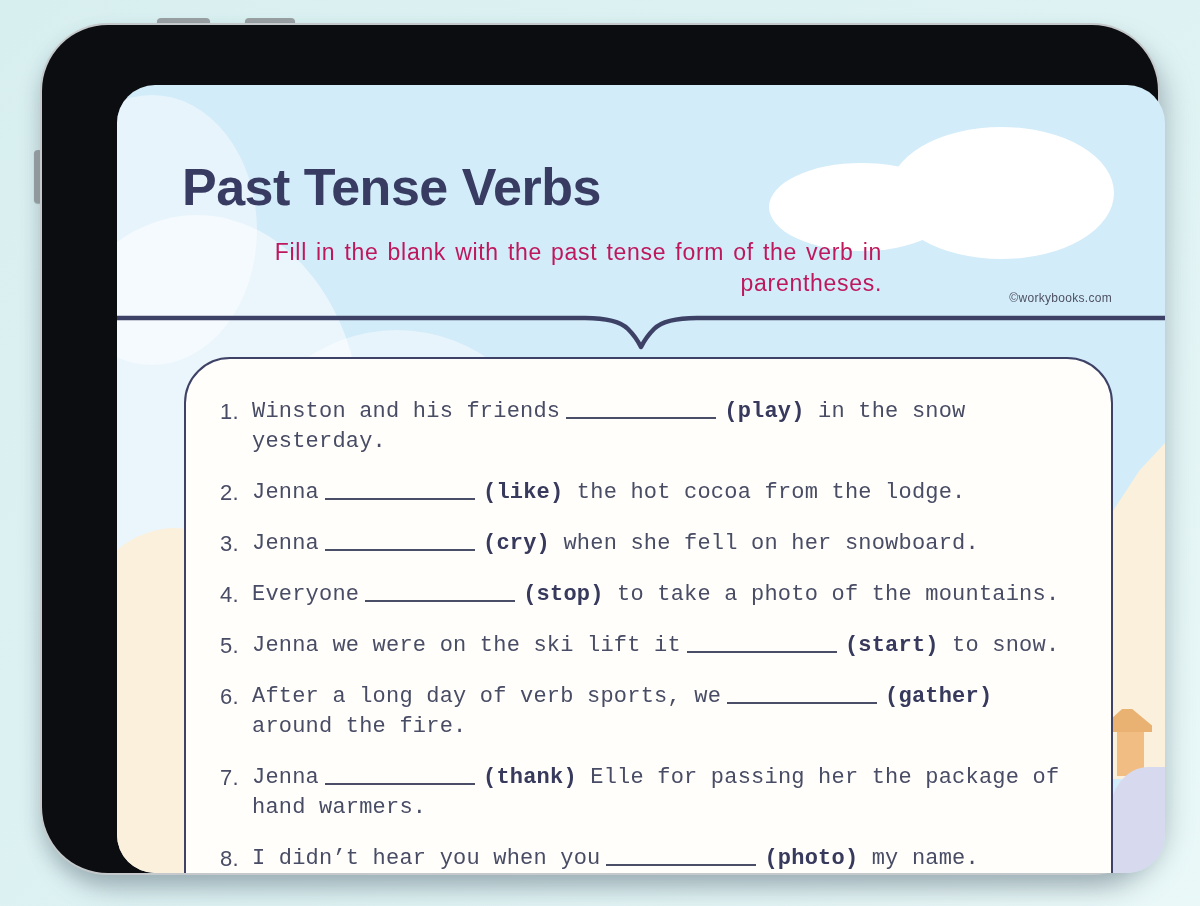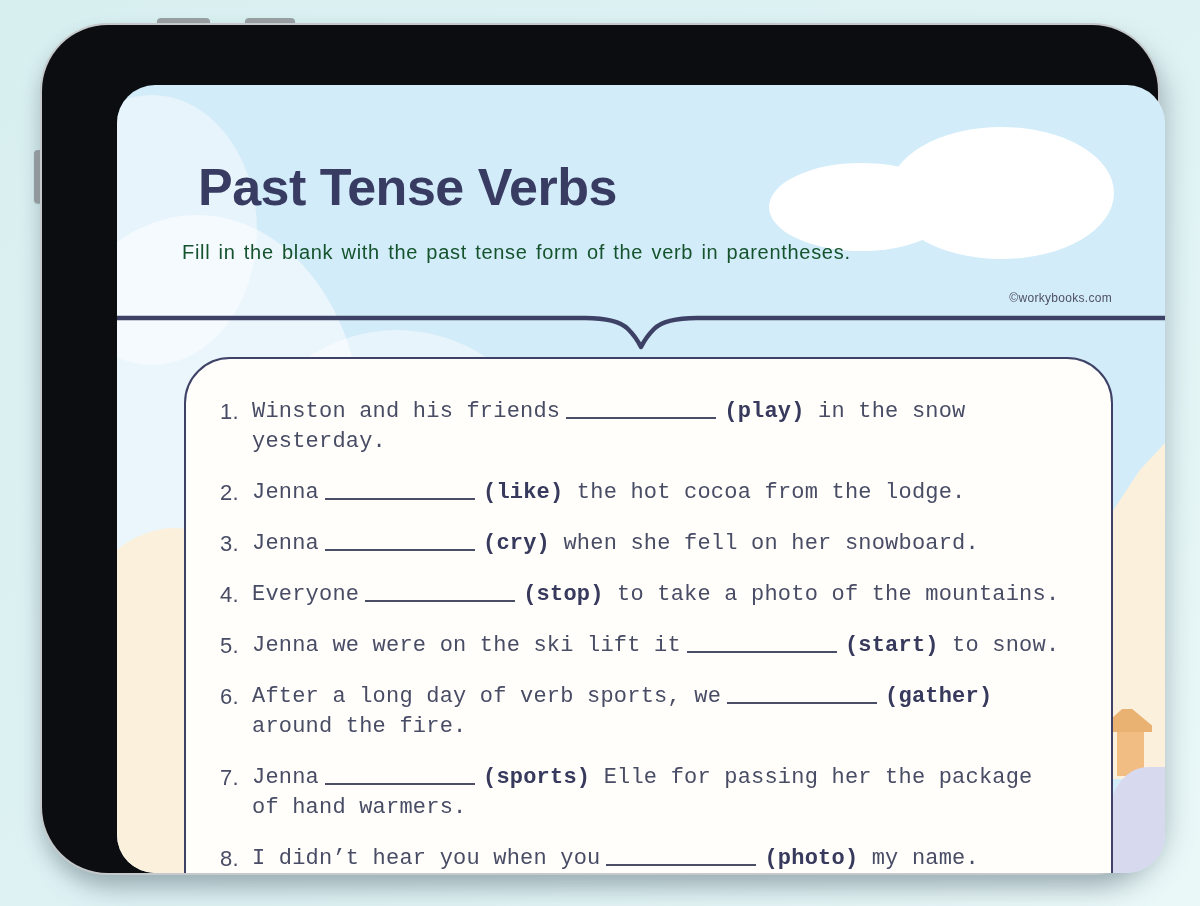--- a/index.html
+++ b/index.html
@@ -33,25 +33,25 @@
   .hill-cream-right{right:0;top:358px;width:56px;height:336px;background:#fbf0dc;
     clip-path:polygon(0 22%,55% 8%,100% 0,100% 100%,0 100%);}
   .house-roof{left:991px;top:624px;width:44px;height:23px;background:#e9b273;
     clip-path:polygon(32% 0,55% 0,100% 72%,100% 100%,0 100%,0 55%);}
   .house-body{left:1000px;top:647px;width:27px;height:44px;background:#f2bd82;}
   .hill-lavender{right:0;top:682px;width:56px;height:110px;background:#d7d9ee;
     border-radius:70% 0 0 0 / 45% 0 0 0;}
   
   .ws-title{
     position:absolute;left:65px;top:72px;
-    font-size:52px;font-weight:bold;letter-spacing:-.5px;color:#393c62;margin-left:16px;
+    font-size:52px;font-weight:bold;letter-spacing:-.5px;color:#393c62;
   }
   .ws-instructions{
     position:absolute;left:65px;top:152px;width:700px;
-    font-size:20px;line-height:31px;color:#14532d;letter-spacing:.7px;word-spacing:2px;
+    font-size:23px;line-height:31px;color:#be185d;letter-spacing:.7px;word-spacing:2px;text-align:right;
   }
   .ws-copyright{
     position:absolute;right:53px;top:206px;
     font-size:12px;color:#4e5162;letter-spacing:.3px;
   }
   .divider-svg{position:absolute;left:0;top:229px;width:1048px;height:44px;display:block;}
   
   .q-box{
     position:absolute;left:67px;top:272px;width:929px;height:560px;
     background:#fffefb;border:2.5px solid #3e4266;border-radius:46px;
@@ -122,21 +122,21 @@
     <span class="q-text"><span class="q-pre">Jenna we were on the ski lift it</span><span class="blank"></span><b class="q-verb">(start)</b> <span class="q-post">to snow.</span></span>
   </div>
 
   <div class="q-item">
     <span class="q-num">6.</span>
     <span class="q-text"><span class="q-pre">After a long day of verb sports, we</span><span class="blank"></span><b class="q-verb">(gather)</b> <span class="q-post">around the fire.</span></span>
   </div>
 
   <div class="q-item">
     <span class="q-num">7.</span>
-    <span class="q-text"><span class="q-pre">Jenna</span><span class="blank"></span><b class="q-verb">(sports)</b> <span class="q-post">Elle for passing her the package of hand warmers.</span></span>
+    <span class="q-text"><span class="q-pre">Jenna</span><span class="blank"></span><b class="q-verb">(thank)</b> <span class="q-post">Elle for passing her the package of hand warmers.</span></span>
   </div>
 
   <div class="q-item">
     <span class="q-num">8.</span>
     <span class="q-text"><span class="q-pre">I didn’t hear you when you</span><span class="blank"></span><b class="q-verb">(photo)</b> <span class="q-post">my name.</span></span>
   </div>
 </div>
     </div>
 
   </div>

